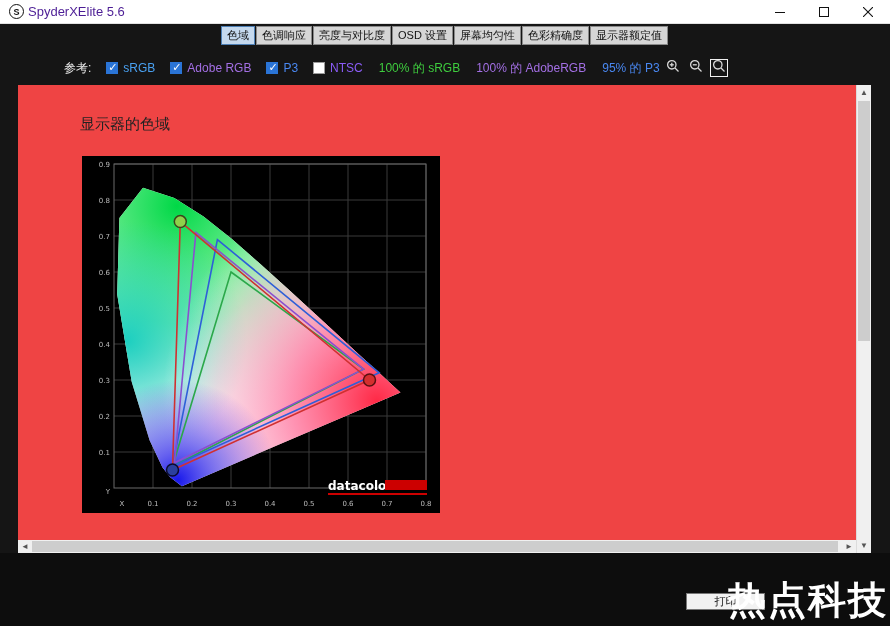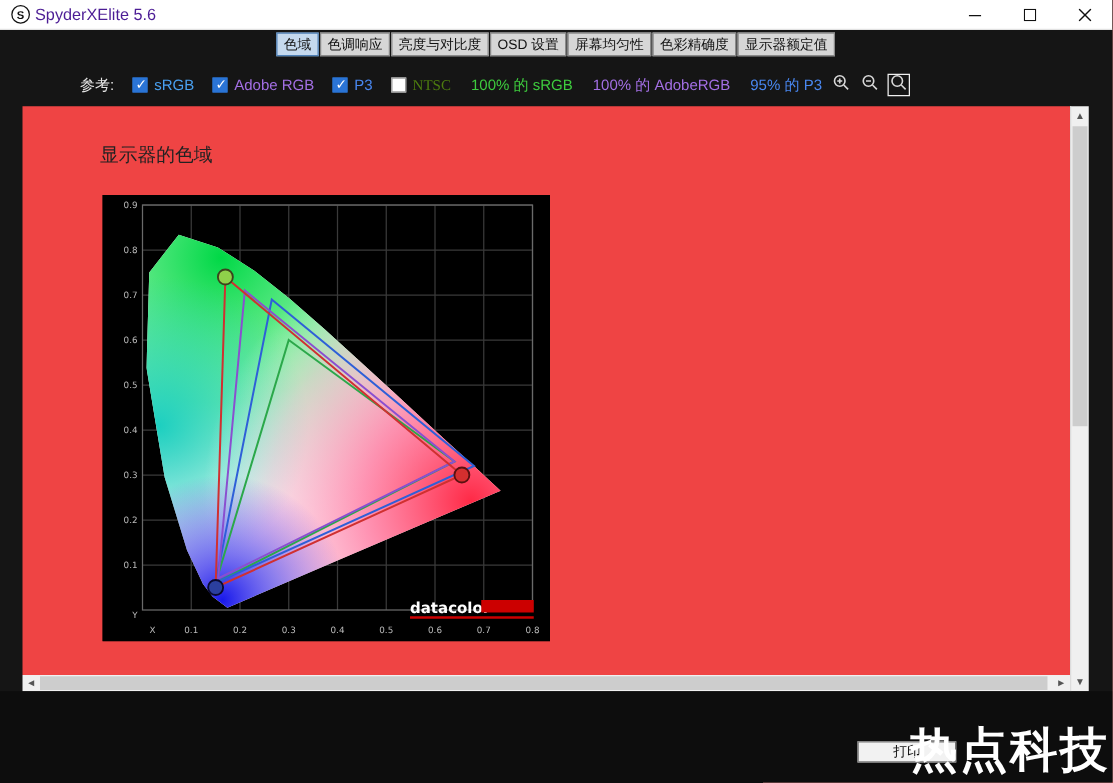--- a/index.html
+++ b/index.html
@@ -108,21 +108,21 @@
         <span class="ref-item">
           <span class="checkbox checked"></span>
           <span class="ref-name" style="color: rgb(163, 111, 228);">Adobe RGB</span>
         </span>
         <span class="ref-item">
           <span class="checkbox checked"></span>
           <span class="ref-name" style="color: rgb(73, 135, 240);">P3</span>
         </span>
         <span class="ref-item">
           <span class="checkbox"></span>
-          <span class="ref-name" style="color: #4d7c0f; font-family: Liberation Serif, serif;">NTSC</span>
+          <span class="ref-name" style="color: #8b5cf6;">NTSC</span>
         </span>
       </span>
     <span id="results" style="display:flex;align-items:center;">
         <span class="result" style="color: rgb(62, 204, 62);">100% 的 sRGB</span>
         <span class="result" style="color: rgb(163, 111, 228);">100% 的 AdobeRGB</span>
         <span class="result" style="color: rgb(73, 135, 240);">95% 的 P3</span>
       </span>
     <span class="zoom-group" id="zoomgroup">
         <span class="zoom-btn">
           <span><svg width="16" height="16" viewBox="0 0 16 16" fill="none" stroke="#d8d8d8" stroke-width="1.3">

